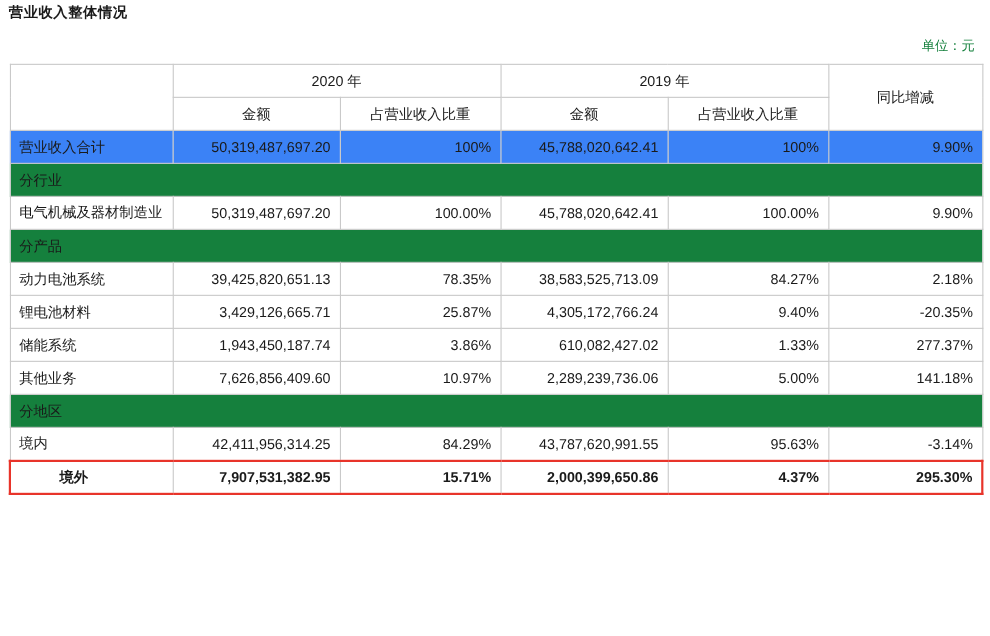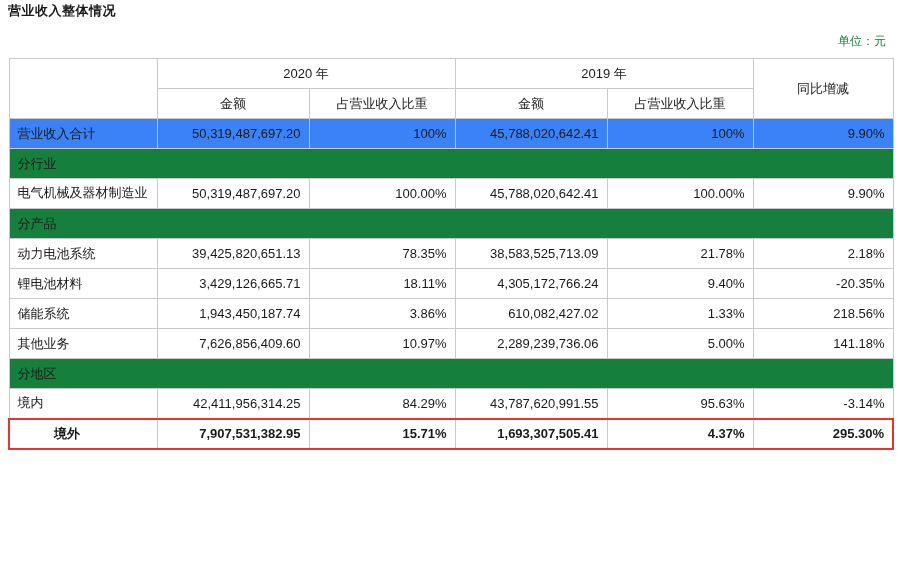--- a/index.html
+++ b/index.html
@@ -162,40 +162,40 @@
 
       <tr class="section-row">
         <td class="lbl" colspan="6">分产品</td>
       </tr>
 
       <tr>
         <td class="lbl">动力电池系统</td>
         <td class="num">39,425,820,651.13</td>
         <td class="num">78.35%</td>
         <td class="num">38,583,525,713.09</td>
-        <td class="num">21.78%</td>
+        <td class="num">84.27%</td>
         <td class="num">2.18%</td>
       </tr>
 
       <tr>
         <td class="lbl">锂电池材料</td>
         <td class="num">3,429,126,665.71</td>
-        <td class="num">18.11%</td>
+        <td class="num">25.87%</td>
         <td class="num">4,305,172,766.24</td>
         <td class="num">9.40%</td>
         <td class="num">-20.35%</td>
       </tr>
 
       <tr>
         <td class="lbl">储能系统</td>
         <td class="num">1,943,450,187.74</td>
         <td class="num">3.86%</td>
         <td class="num">610,082,427.02</td>
         <td class="num">1.33%</td>
-        <td class="num">218.56%</td>
+        <td class="num">277.37%</td>
       </tr>
 
       <tr>
         <td class="lbl">其他业务</td>
         <td class="num">7,626,856,409.60</td>
         <td class="num">10.97%</td>
         <td class="num">2,289,239,736.06</td>
         <td class="num">5.00%</td>
         <td class="num">141.18%</td>
       </tr>
@@ -210,20 +210,20 @@
         <td class="num">84.29%</td>
         <td class="num">43,787,620,991.55</td>
         <td class="num">95.63%</td>
         <td class="num">-3.14%</td>
       </tr>
 
       <tr class="highlight">
         <td class="lbl">境外</td>
         <td class="num">7,907,531,382.95</td>
         <td class="num">15.71%</td>
-        <td class="num">1,693,307,505.41</td>
+        <td class="num">2,000,399,650.86</td>
         <td class="num">4.37%</td>
         <td class="num">295.30%</td>
       </tr>
     </tbody>
   </table>
 
 </div>
 
 </body></html>

